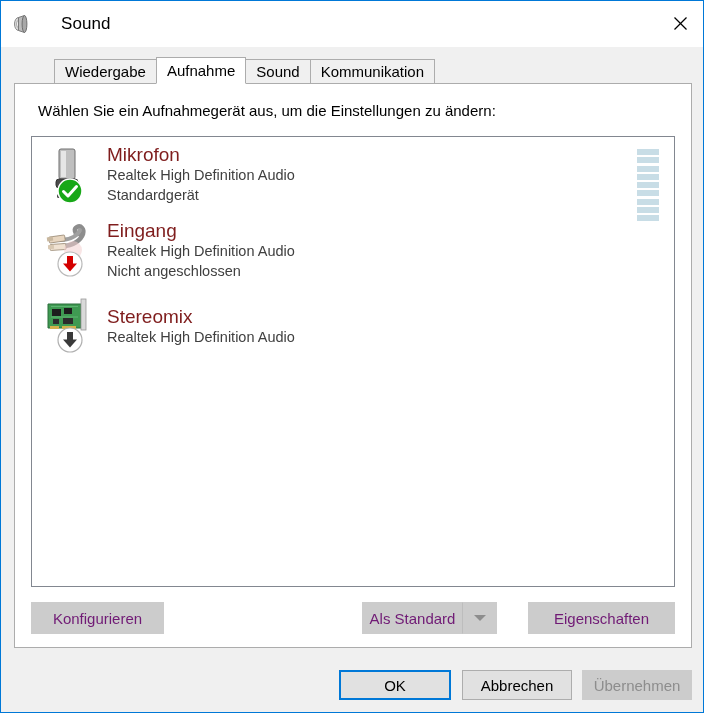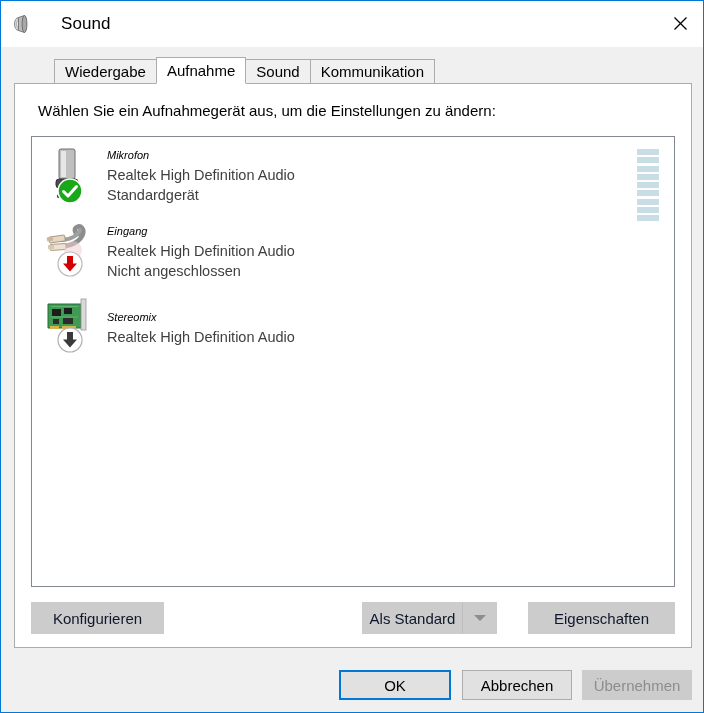--- a/index.html
+++ b/index.html
@@ -109,21 +109,21 @@
 
   .device-icon-wrap {
     position: relative;
     width: 54px; height: 62px;
     flex: 0 0 auto;
     margin-right: 8px;
   }
 
   .device-texts { display: flex; flex-direction: column; justify-content: center; }
   .device-name {
-    font-size: 11px; color: #000000; line-height: 20px; font-style: italic;
+    font-size: 19px; color: #7f1d1d; line-height: 20px;
   }
   .device-sub {
     font-size: 14.5px; color: #404040; line-height: 20px;
   }
 
   
   #vumeter {
     position: absolute;
     right: 15px; top: 12px;
     width: 22px; height: 72px;
@@ -134,21 +134,21 @@
     width: 22px; height: 6px;
     background: #c8dde6;
   }
 
   
   .mid-btn {
     position: absolute;
     height: 32px;
     background: #cccccc;
     border: 1px solid #cccccc;
-    color: #0f172a;
+    color: #701a75;
     font-size: 15px;
     display: flex; align-items: center; justify-content: center;
     cursor: default;
   }
   #btn-konfigurieren { left: 16px; top: 518px; width: 133px; }
   #btn-als-standard {
     left: 347px; top: 518px; width: 100px;
     justify-content: center;
     border-right: none;
   }

